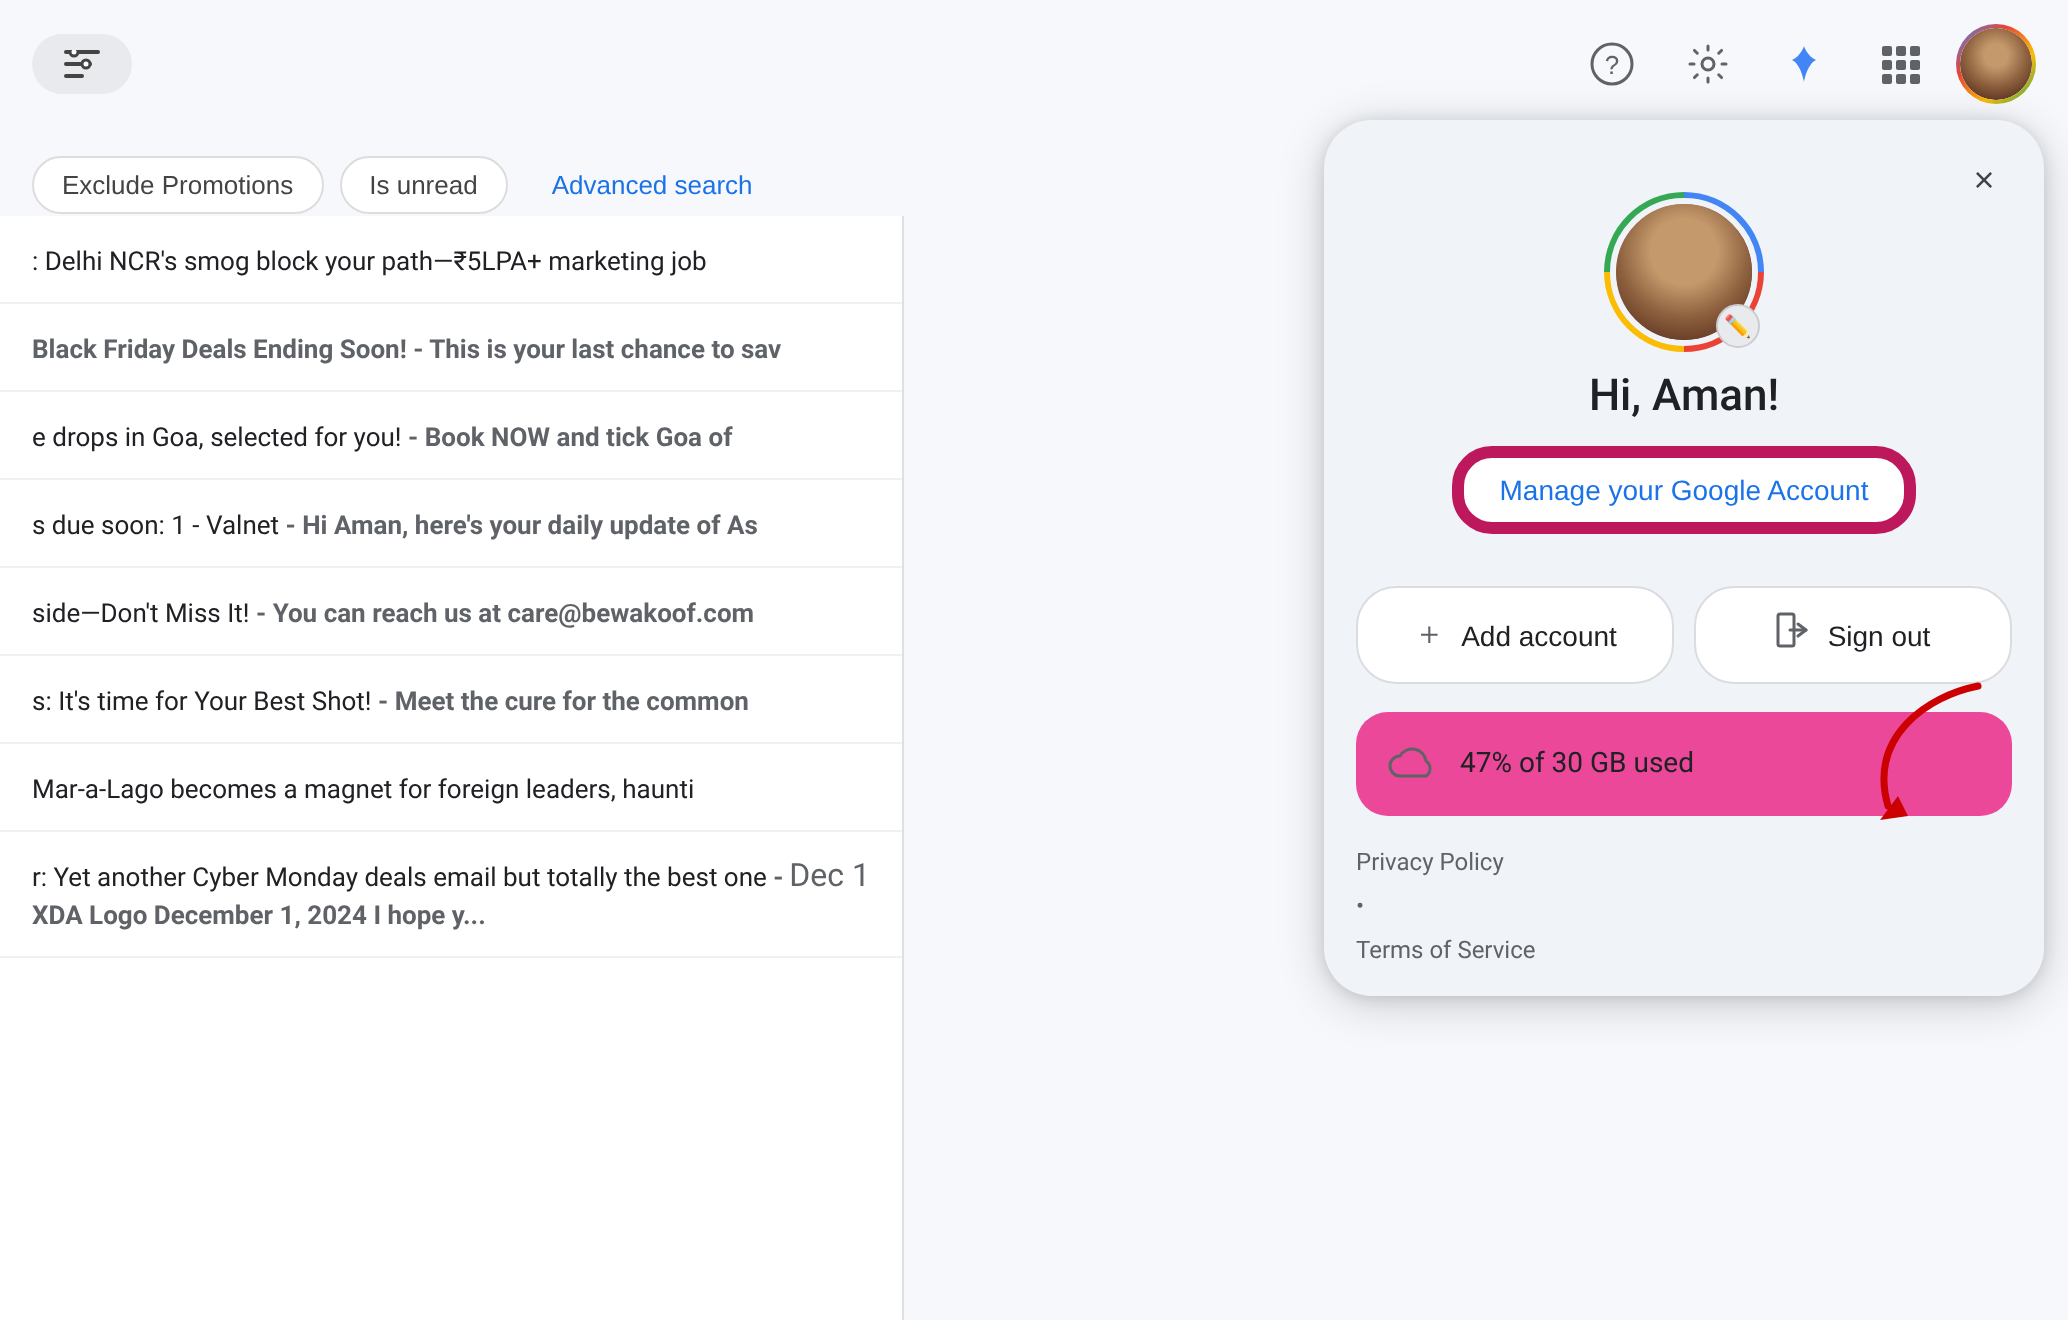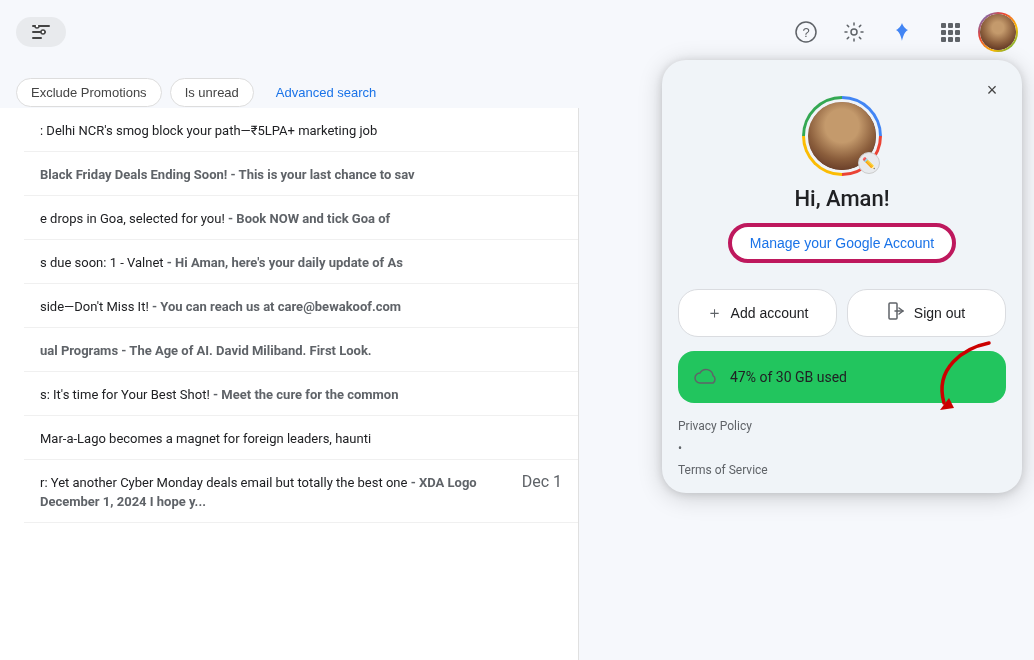--- a/index.html
+++ b/index.html
@@ -115,25 +115,24 @@
       font-size: 13px;
       color: #1a73e8;
       cursor: pointer;
     }
 
     
     .email-list {
       position: absolute;
       top: 108px;
       left: 0;
-      width: 579px;
+      width: 452px;
       bottom: 0;
       background: white;
       border-right: 1px solid #e0e0e0;
-      padding-left: 24px;
     }
     .email-item {
       padding: 12px 16px;
       border-bottom: 1px solid #f0f0f0;
       cursor: pointer;
     }
     .email-item .subject {
       font-size: 13px;
       color: #202124;
     }
@@ -232,21 +231,21 @@
       cursor: pointer;
     }
     .profile-name {
       font-size: 22px;
       font-weight: 500;
       color: #202124;
       margin-bottom: 12px;
     }
     .manage-btn {
       background: white;
-      border: 4px solid #be185d;
+      border: 6px solid #be185d;
       border-radius: 20px;
       padding: 8px 18px;
       font-size: 14px;
       color: #1a73e8;
       cursor: pointer;
       font-weight: 500;
     }
 
     .panel-actions {
       display: flex;
@@ -267,21 +266,21 @@
       justify-content: center;
       gap: 8px;
       font-weight: 500;
     }
     .action-icon {
       font-size: 16px;
       color: #5f6368;
     }
 
     .storage-bar-wrap {
-      background: #22c55e;
+      background: #ec4899;
       border-radius: 16px;
       padding: 14px 16px;
       display: flex;
       align-items: center;
       gap: 12px;
       margin-bottom: 12px;
     }
     .cloud-icon {
       font-size: 20px;
       color: #5f6368;
@@ -394,23 +393,20 @@
   <div class="email-item">
     <span class="subject">e drops in Goa, selected for you! <span>- Book NOW and tick Goa of</span></span>
   </div>
   <div class="email-item">
     <span class="subject">s due soon: 1 - Valnet <span>- Hi Aman, here's your daily update of As</span></span>
   </div>
   <div class="email-item">
     <span class="subject">side—Don't Miss It! <span>- You can reach us at care@bewakoof.com</span></span>
   </div>
   <div class="email-item">
-    <span class="subject"><span class="bold">ual Programs</span><span> - The Age of AI. David Miliband. First Look.</span></span>
-  </div>
-  <div class="email-item">
     <span class="subject">s: It's time for Your Best Shot! <span>- Meet the cure for the common</span></span>
   </div>
   <div class="email-item">
     <span class="subject" style="font-weight:400;">Mar-a-Lago becomes a magnet for foreign leaders, haunti</span>
   </div>
   <div class="email-item">
     <span class="email-date">Dec 1</span>
     <span class="subject">r: Yet another Cyber Monday deals email but totally the best one <span>- XDA Logo December 1, 2024 I hope y...</span></span>
   </div>
 </div>

